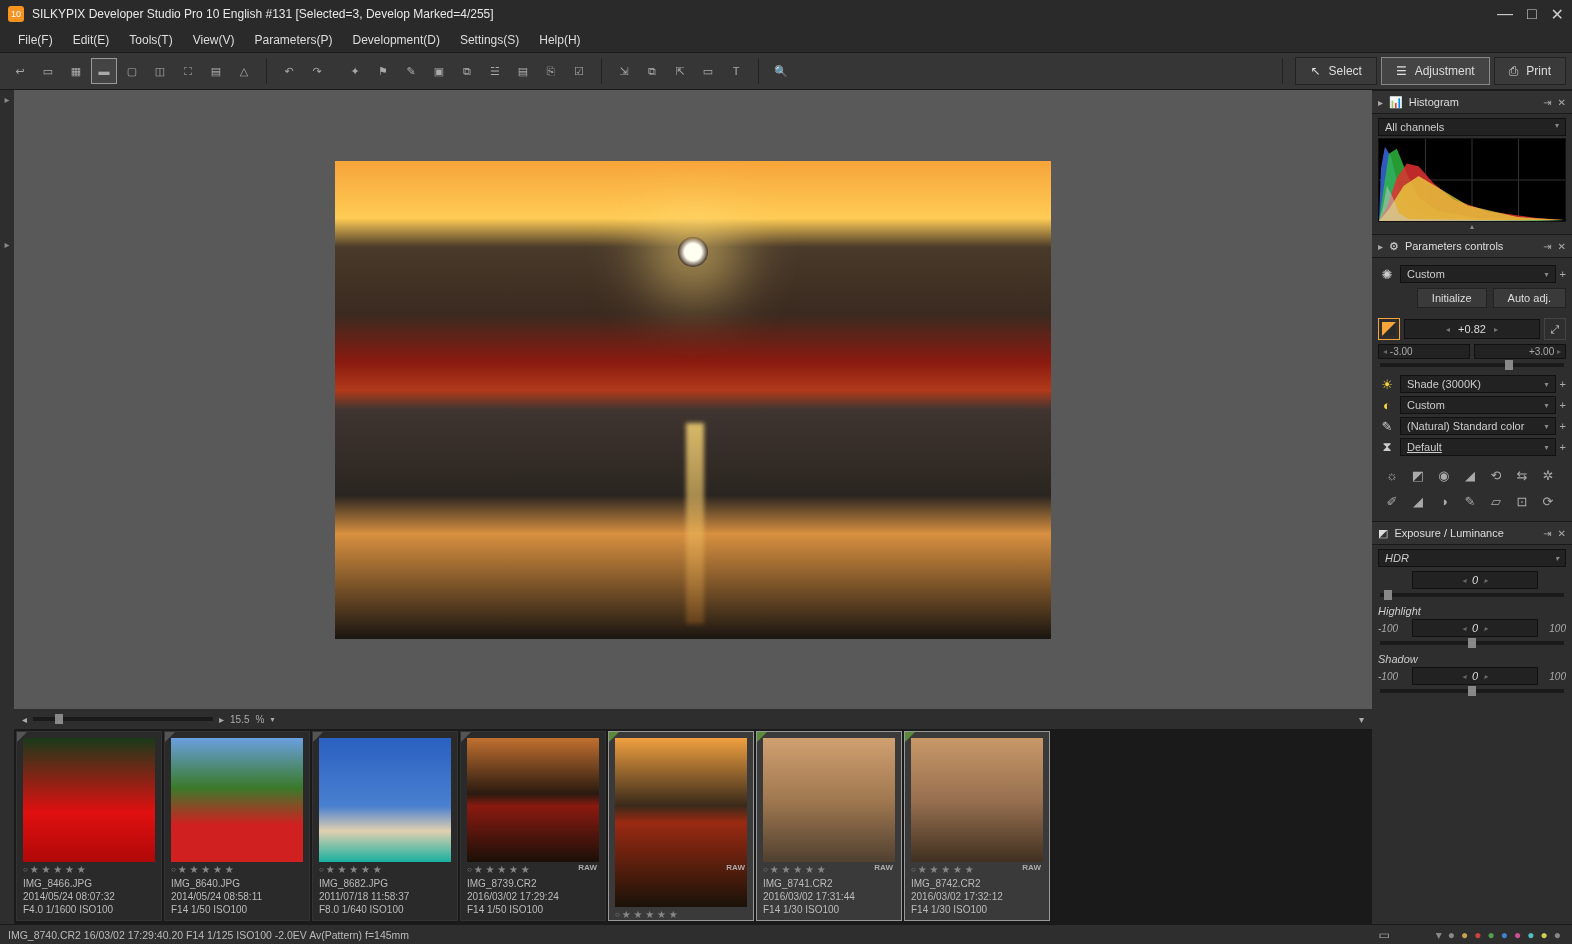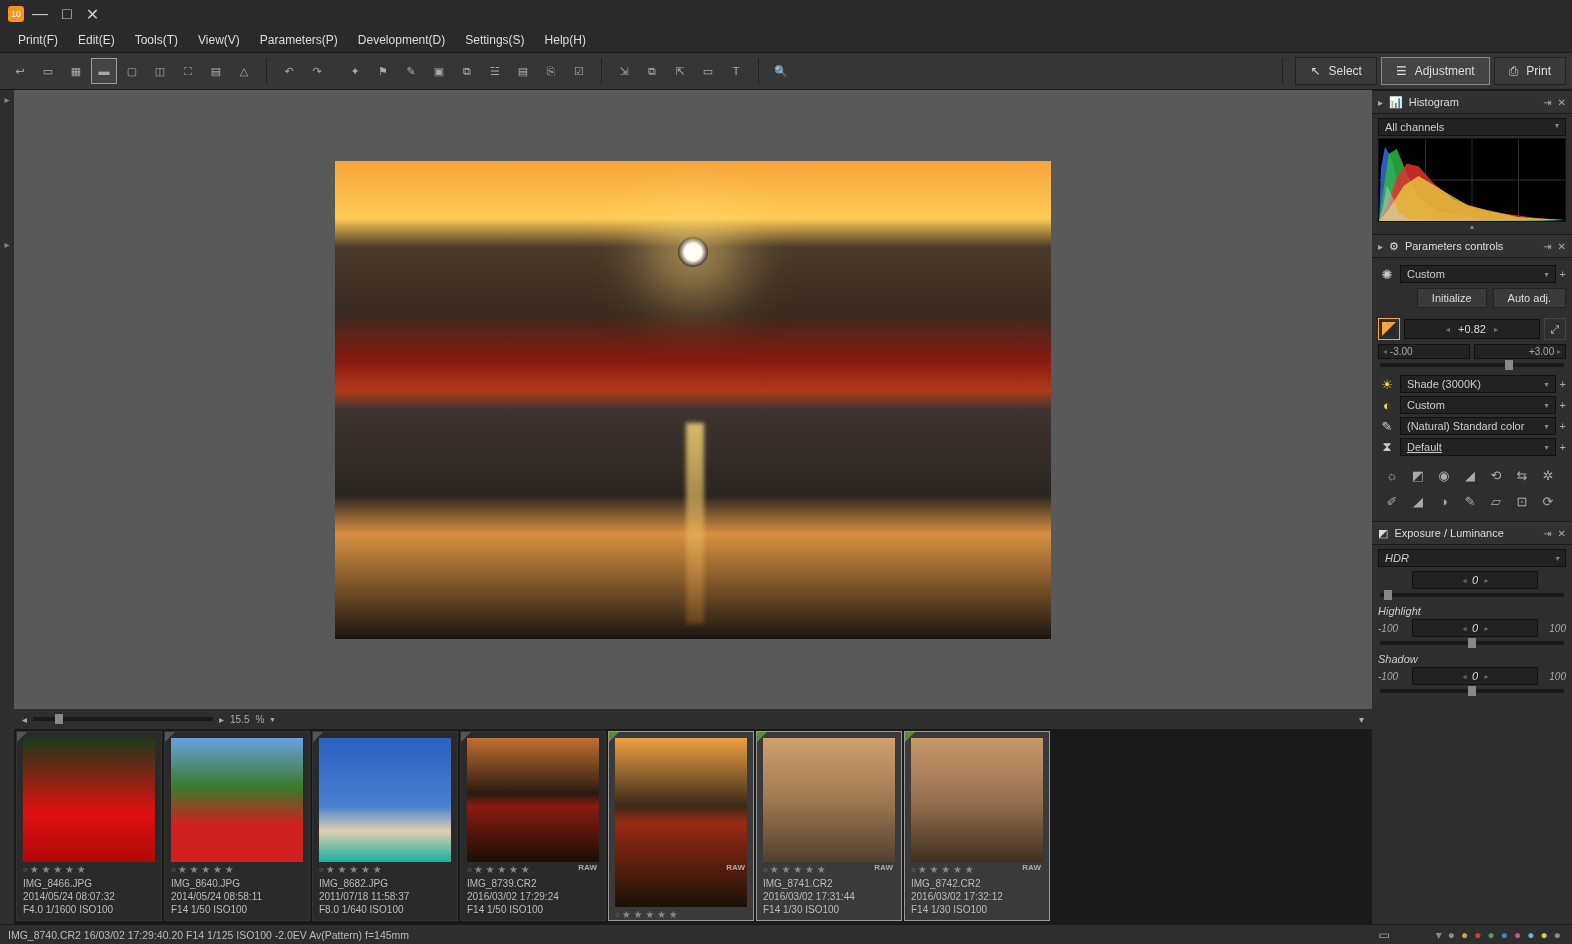--- a/index.html
+++ b/index.html
@@ -77,29 +77,30 @@
 .statusbar { height: 20px; background: #2e2e2e; border-top: 1px solid #1a1a1a; display: flex; align-items: center; padding: 0 8px; font-size: 10.5px; color: #bbb; }
 .statusbar .spacer { flex: 1; }
 .statusbar .sicon { margin: 0 3px; font-size: 12px; cursor: pointer; }
 svg { display: block; }
 </style>
 </head>
 <body>
 
 <div class="titlebar">
   <div class="appicon">10</div>
+  <div class="title">SILKYPIX Developer Studio Pro 10 English   #131   [Selected=3, Develop Marked=4/255]</div>
   <div class="winbtns">
     <span>—</span>
     <span>□</span>
     <span>✕</span>
   </div>
 </div>
 
 <div class="menubar">
-  <div class="mitem">Print(F)</div>
+  <div class="mitem">File(F)</div>
   <div class="mitem">Edit(E)</div>
   <div class="mitem">Tools(T)</div>
   <div class="mitem">View(V)</div>
   <div class="mitem">Parameters(P)</div>
   <div class="mitem">Development(D)</div>
   <div class="mitem">Settings(S)</div>
   <div class="mitem">Help(H)</div>
 </div>
 
 <div class="toolbar">

